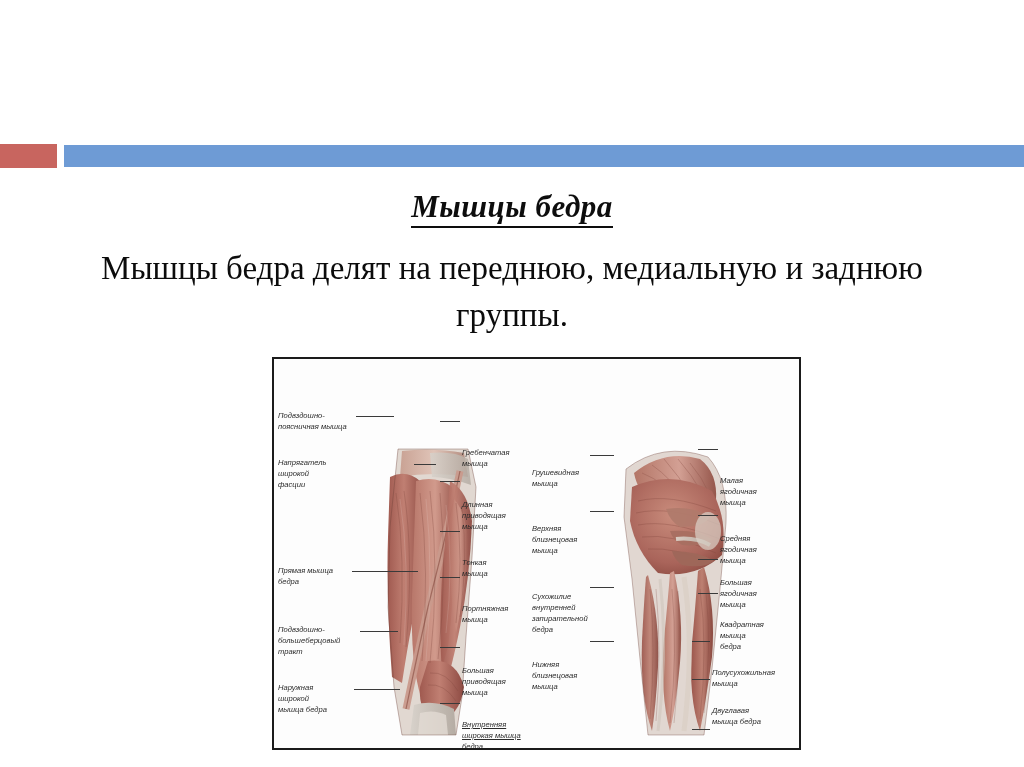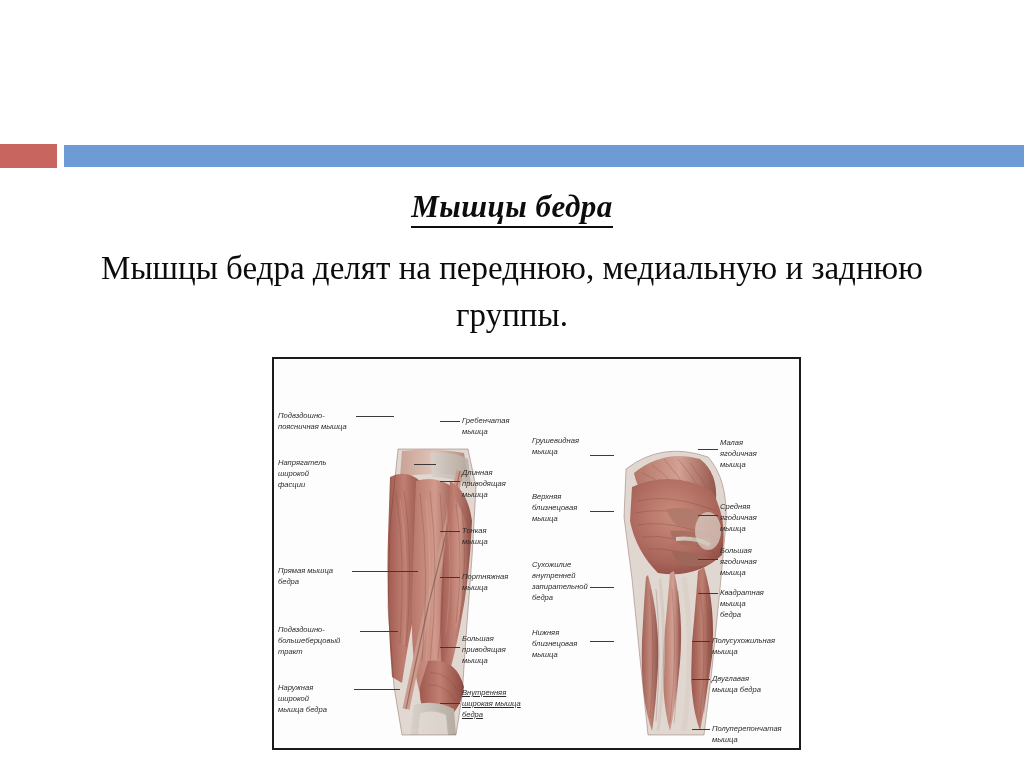--- a/index.html
+++ b/index.html
@@ -100,21 +100,21 @@
   
   .lbl {
     position: absolute;
     font-family: "Liberation Sans", sans-serif;
     font-style: italic;
     font-size: 7.6px;
     line-height: 1.45;
     color: #2a2a2a;
     white-space: pre-line;
   }
-  .lbl.r { text-align: left; }
+  .lbl.r { text-align: left; margin-top: 32px; }
 
   
   .leader {
     position: absolute;
     background: #3a3a3a;
     height: 1px;
   }
 
   
   .anat {
@@ -340,21 +340,21 @@
 близнецовая
 мышца</div>
   <div class="lbl r" style="left:258px; top:200px; width:64px;">Сухожилие
 внутренней
 запирательной
 бедра</div>
   <div class="lbl r" style="left:258px; top:268px; width:60px;">Нижняя
 близнецовая
 мышца</div>
 
-  <div class="lbl r" style="left:446px; top:78px;  width:66px;">Малая
+  <div class="lbl r" style="left:446px; top:84px;  width:66px;">Малая
 ягодичная
 мышца</div>
   <div class="lbl r" style="left:446px; top:142px; width:66px;">Средняя
 ягодичная
 мышца</div>
   <div class="lbl r" style="left:446px; top:186px; width:66px;">Большая
 ягодичная
 мышца</div>
   <div class="lbl r" style="left:446px; top:228px; width:66px;font-style:italic;">Квадратная
 мышца

